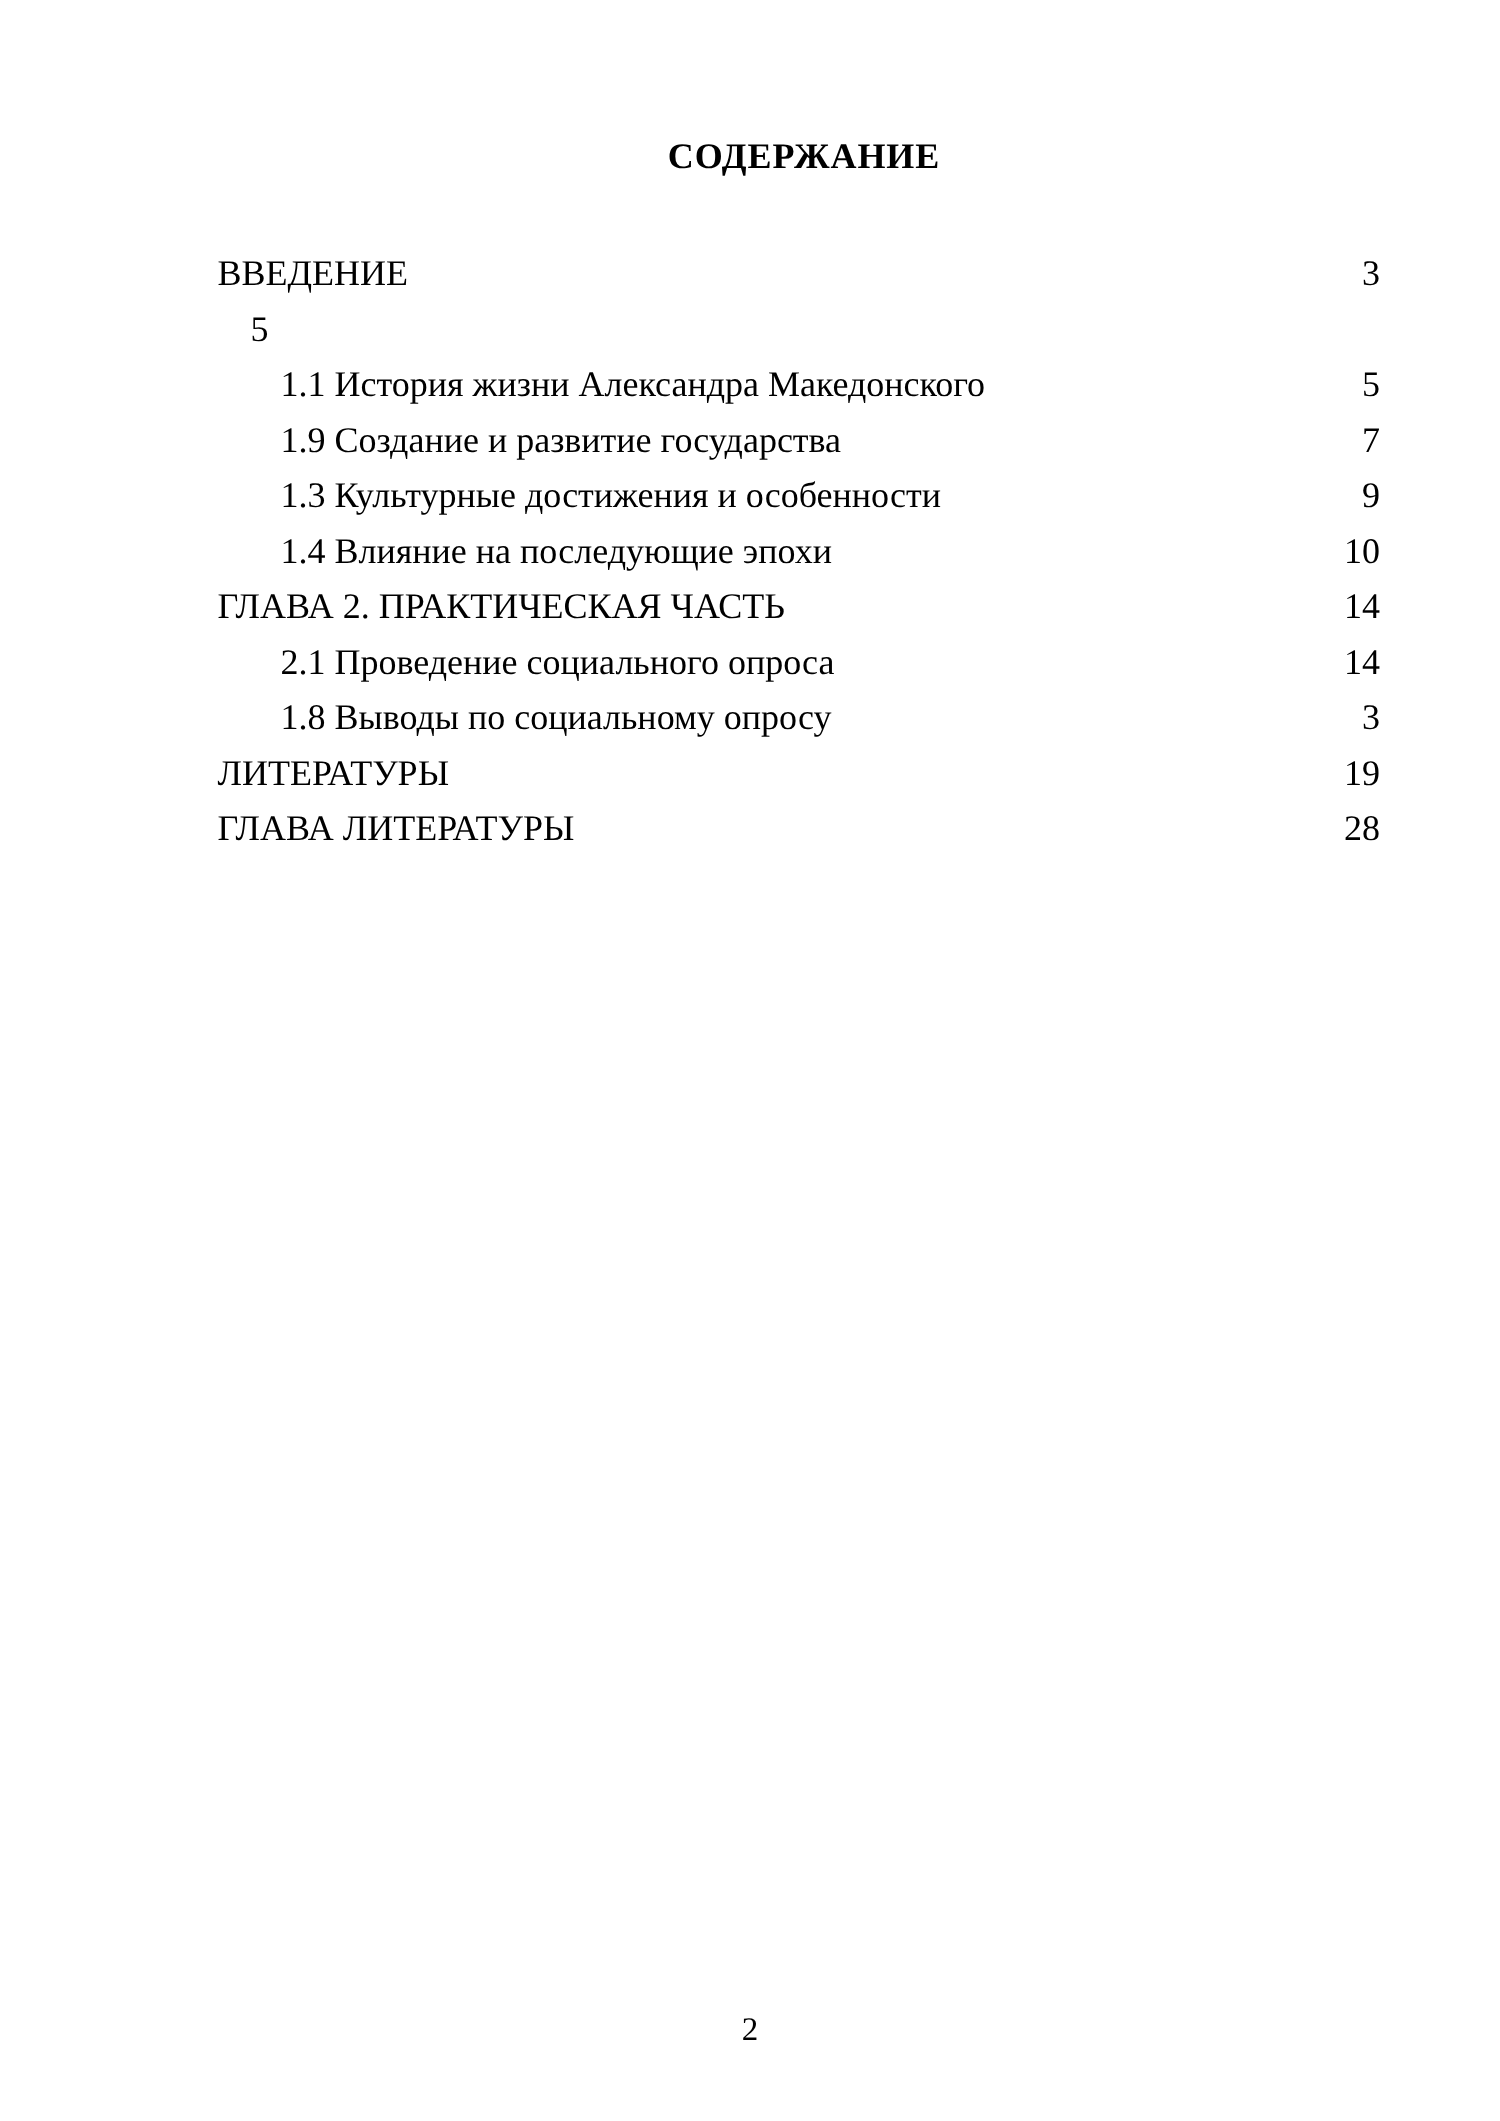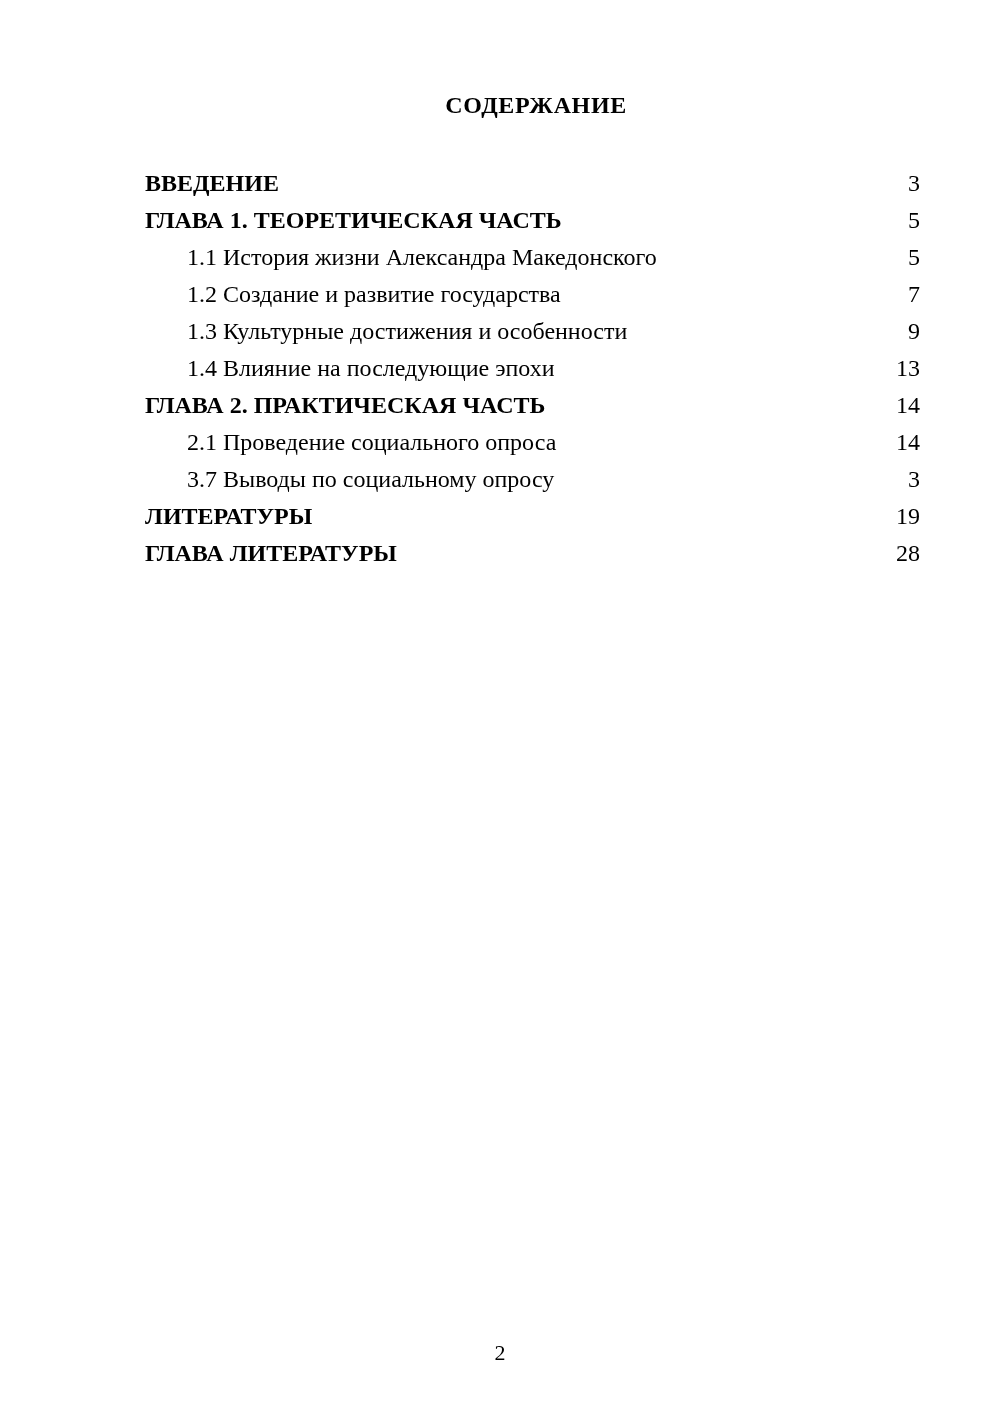--- a/index.html
+++ b/index.html
@@ -49,21 +49,20 @@
   }
   .toc-row .label {
     text-align: left;
   }
   .toc-row .page-num {
     text-align: right;
     min-width: 34px;
   }
   .level-1 > .label {
     padding-left: 0px;
-    font-weight: bold;
   }
   .level-2 > .label {
     padding-left: 42px;
   }
   .footer-page {
     position: absolute;
     bottom: 48px;
     left: 0;
     width: 1000px;
     text-align: center;
@@ -79,56 +78,55 @@
   <div class="doc-title">СОДЕРЖАНИЕ</div>
 
   <div class="toc">
 
     <div class="toc-row level-1">
       <span class="label">ВВЕДЕНИЕ</span>
       <span class="page-num">3</span>
     </div>
 
     <div class="toc-row level-1">
-      <span class="label">ГЛАВА 1. ТЕОРЕТИЧЕСКАЯ ЧАСТЬ</span>
       <span class="page-num">5</span>
     </div>
 
     <div class="toc-row level-2">
       <span class="label">1.1 История жизни Александра Македонского</span>
       <span class="page-num">5</span>
     </div>
 
     <div class="toc-row level-2">
-      <span class="label">1.2 Создание и развитие государства</span>
+      <span class="label">1.9 Создание и развитие государства</span>
       <span class="page-num">7</span>
     </div>
 
     <div class="toc-row level-2">
       <span class="label">1.3 Культурные достижения и особенности</span>
       <span class="page-num">9</span>
     </div>
 
     <div class="toc-row level-2">
       <span class="label">1.4 Влияние на последующие эпохи</span>
-      <span class="page-num">13</span>
+      <span class="page-num">10</span>
     </div>
 
     <div class="toc-row level-1">
       <span class="label">ГЛАВА 2. ПРАКТИЧЕСКАЯ ЧАСТЬ</span>
       <span class="page-num">14</span>
     </div>
 
     <div class="toc-row level-2">
       <span class="label">2.1 Проведение социального опроса</span>
       <span class="page-num">14</span>
     </div>
 
     <div class="toc-row level-2">
-      <span class="label">3.7 Выводы по социальному опросу</span>
+      <span class="label">1.8 Выводы по социальному опросу</span>
       <span class="page-num">3</span>
     </div>
 
     <div class="toc-row level-1">
       <span class="label">ЛИТЕРАТУРЫ</span>
       <span class="page-num">19</span>
     </div>
 
     <div class="toc-row level-1">
       <span class="label">ГЛАВА ЛИТЕРАТУРЫ</span>

